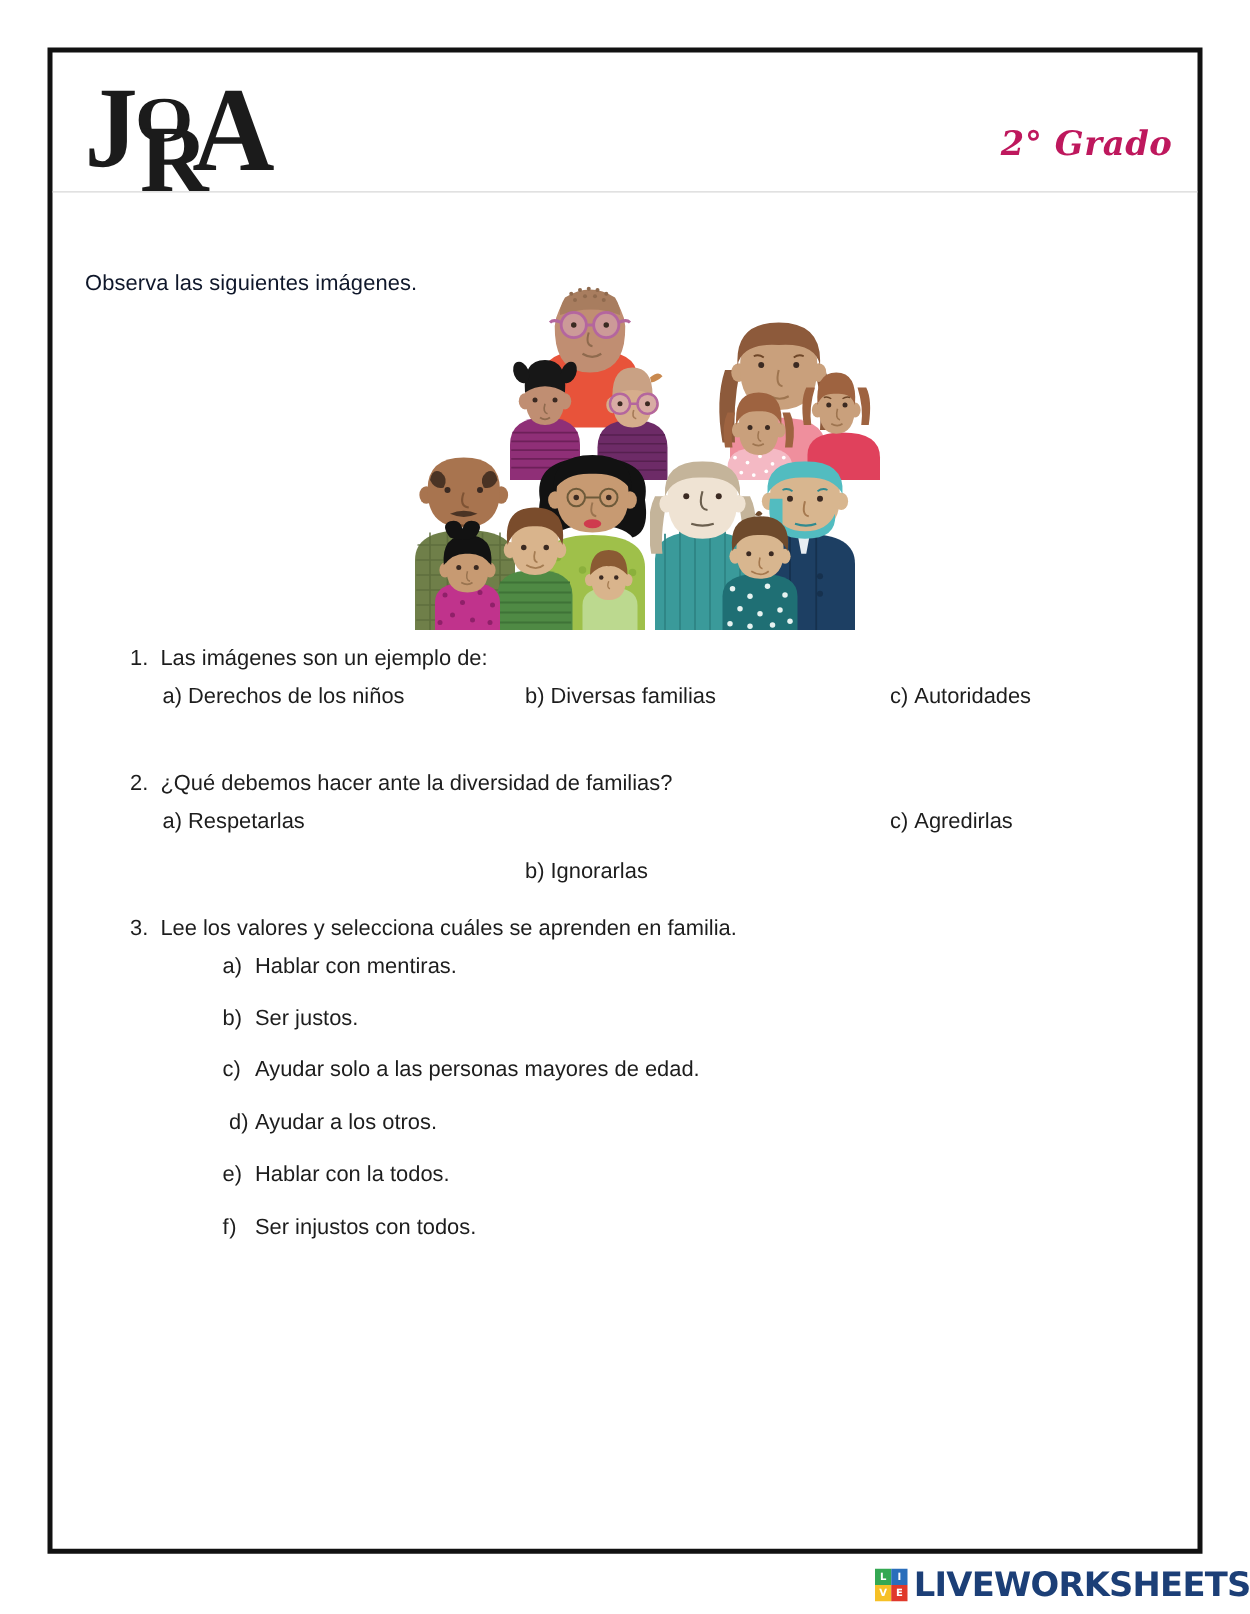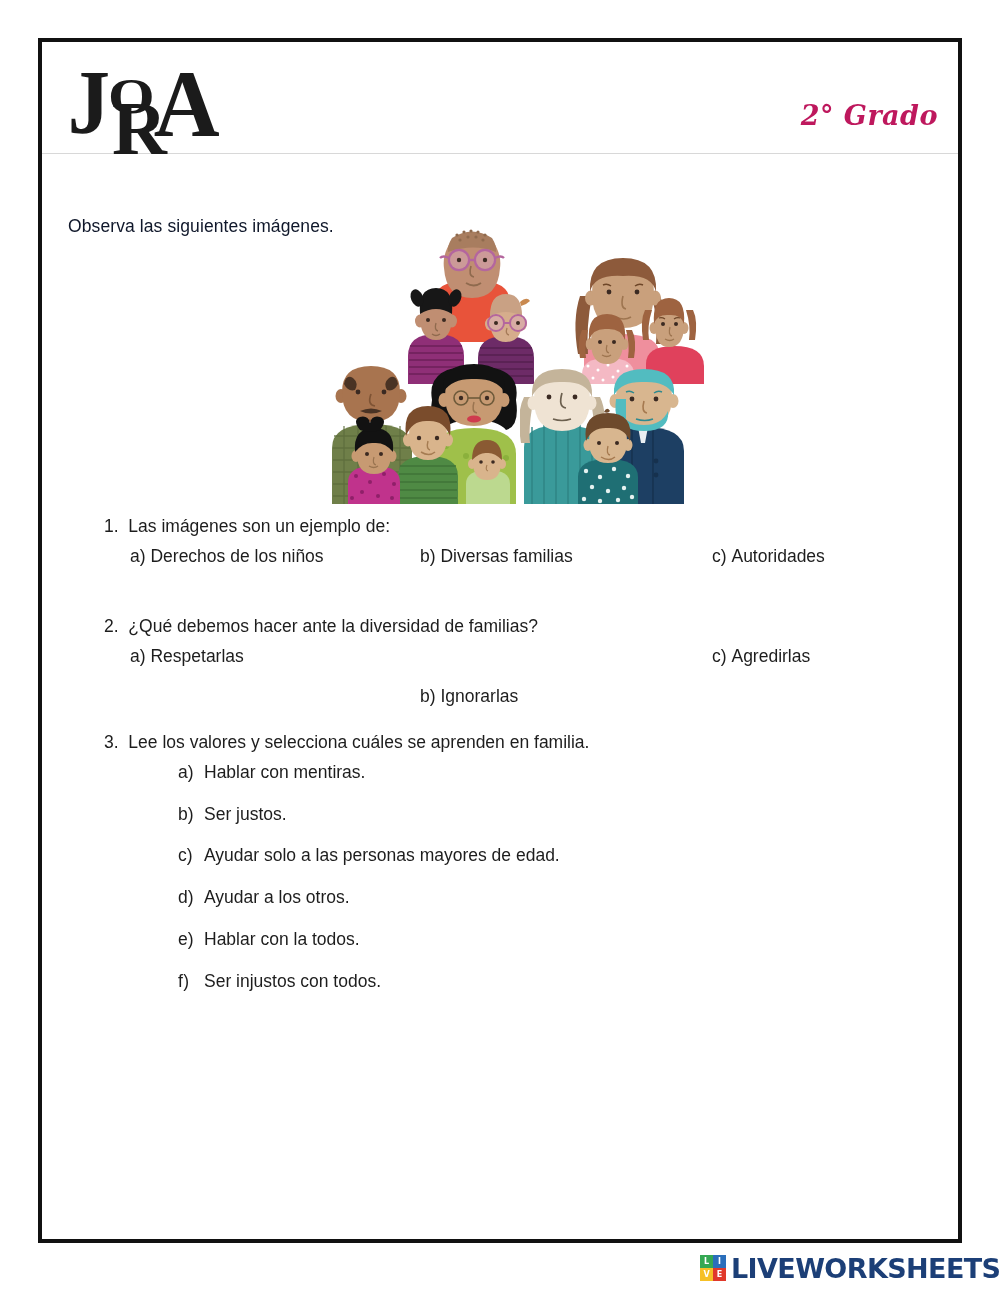--- a/index.html
+++ b/index.html
@@ -169,21 +169,21 @@
   .q2        { left: 62px;  top: 462px; }
   .q2 .o1    { left: 26px;  top: 30px; }
   .q2 .o2    { left: 316px; top: 30px; margin-top: 40px; }
   .q2 .o3    { left: 608px; top: 30px; }
 
   .q3        { left: 62px;  top: 578px; }
   .q3 .sub   { left: 74px; }
   .q3 .s-a   { top: 30px; }
   .q3 .s-b   { top: 72px; }
   .q3 .s-c   { top: 113px; }
-  .q3 .s-d   { top: 155px; }
+  .q3 .s-d   { top: 155px; text-align: center; }
   .q3 .s-e   { top: 197px; }
   .q3 .s-f   { top: 239px; }
   .q3 .s-f .lbl { letter-spacing: 0.5px; }
   .sub .lbl { display: inline-block; min-width: 26px; }
 
   
   .lw {
     position: absolute;
     left: 700px;
     top: 1251px;

